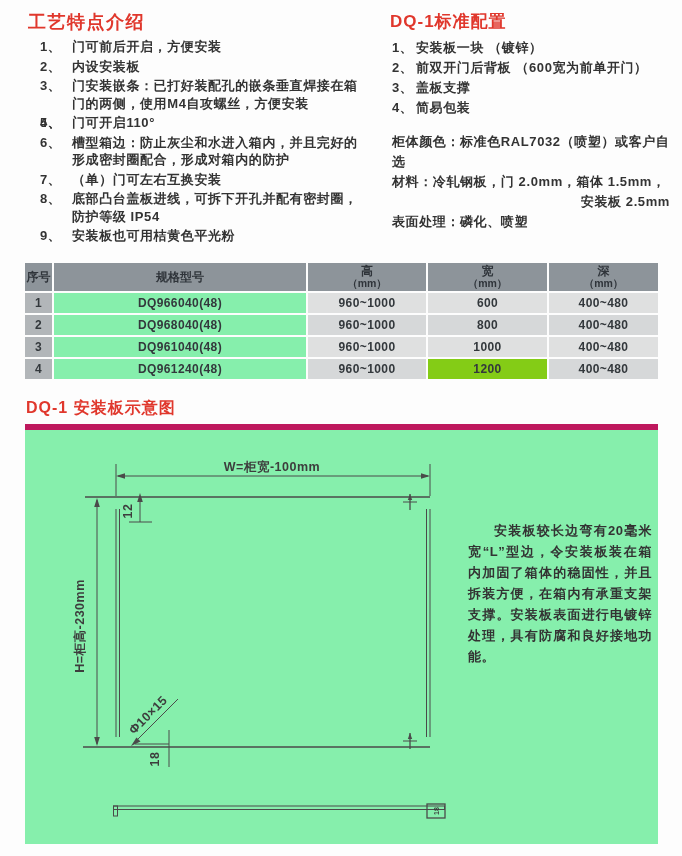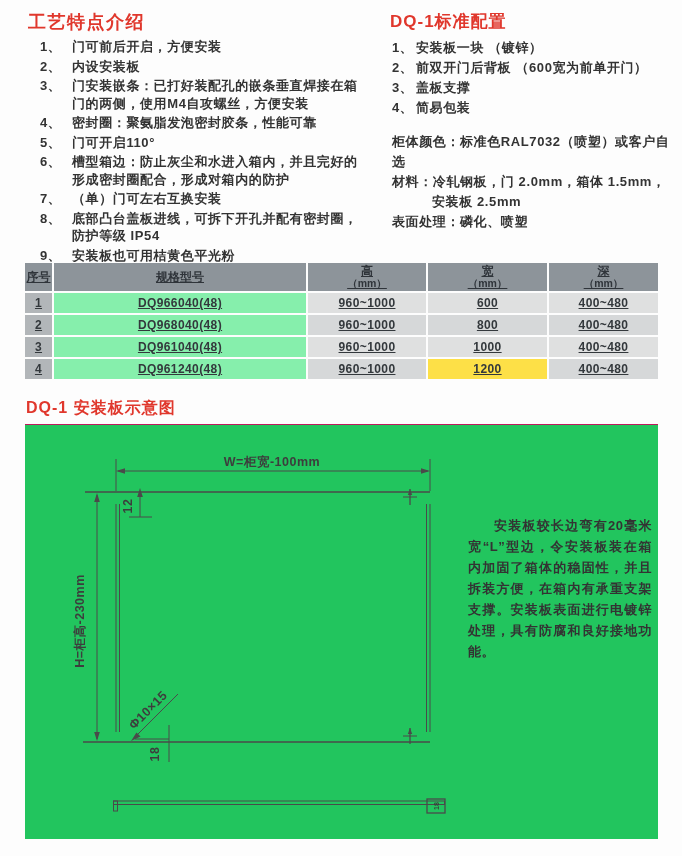--- a/index.html
+++ b/index.html
@@ -17,34 +17,34 @@
   #process-list{left:40px;top:38px;width:330px;}
   #config-list{left:392px;top:38px;width:278px;}
   .li{position:relative;line-height:17.5px;margin-bottom:2px;}
   #config-list .li{line-height:20px;margin-bottom:0;}
   #process-list .li{padding-left:32px;}
   #config-list .li{padding-left:24px;}
   .li .num{position:absolute;left:0;top:0;}
   
   .specs{position:absolute;left:392px;top:132px;width:278px;font-size:13px;
          line-height:20px;letter-spacing:.6px;font-weight:600;color:#333;}
-  .specs .indent{padding-left:40px;}
+  .specs .indent{padding-left:40px;text-align:right;}
   
   .spec-table{position:absolute;left:25px;top:263px;width:633px;display:grid;
     grid-template-columns:27px 252px 118px 119px 109px;gap:2px;background:#fdfdfd;
     font-size:12px;color:#33383c;}
-  .cell{display:flex;align-items:center;justify-content:center;text-align:center;text-decoration:underline;}
+  .cell{display:flex;align-items:center;justify-content:center;text-align:center;}
   .th{background:#8d949a;height:28px;font-weight:bold;color:#2f343a;flex-direction:column;line-height:12px;}
   .th .unit{font-size:10.5px;font-weight:bold;}
   .td{height:20px;font-weight:600;letter-spacing:.4px;}
   .td.idx{background:#b2b6b9;}
   .td.model{background:#86efac;}
   
   .diagram-box{position:absolute;left:25px;top:424px;width:633px;height:414px;
-    background:#22c55e;border-top:1px solid #be185d;}
+    background:#86efac;border-top:6px solid #be185d;}
   .diagram-box svg{position:absolute;left:0;top:0;}
   .dline{stroke:#4a4a4a;stroke-width:1;fill:none;}
   .dthick{stroke:#4a4a4a;stroke-width:1.3;fill:none;}
   .dfill{fill:#4a4a4a;}
   .dtext{font-family:"Liberation Sans","DejaVu Sans",sans-serif;font-size:12.5px;
     font-weight:bold;fill:#3d3d3d;letter-spacing:.5px;}
   .dtext.small{font-size:7px;letter-spacing:0;}
   .diagram-desc{position:absolute;left:443px;top:90px;width:184px;font-size:13px;
     line-height:21px;font-weight:600;color:#333;text-align:justify;text-indent:2em;
     letter-spacing:.5px;}
@@ -53,21 +53,21 @@
 <body>
 
 <div class="page">
 
   <h2 class="red-title" id="process-title">工艺特点介绍</h2>
 
   <div class="num-list" id="process-list">
     <div class="li"><span class="num">1、</span><span>门可前后开启，方便安装</span></div>
     <div class="li"><span class="num">2、</span><span>内设安装板</span></div>
     <div class="li"><span class="num">3、</span><span>门安装嵌条：已打好装配孔的嵌条垂直焊接在箱门的两侧，使用M4自攻螺丝，方便安装</span></div>
-    <div class="li"><span class="num">4、</span><span>密封圈：聚氨脂发泡密封胶条，性能可靠</span></div>
+    <div class="li"><span class="num">4、</span></div>
     <div class="li"><span class="num">5、</span><span>门可开启110°</span></div>
     <div class="li"><span class="num">6、</span><span>槽型箱边：防止灰尘和水进入箱内，并且完好的形成密封圈配合，形成对箱内的防护</span></div>
     <div class="li"><span class="num">7、</span><span>（单）门可左右互换安装</span></div>
     <div class="li"><span class="num">8、</span><span>底部凸台盖板进线，可拆下开孔并配有密封圈，防护等级 IP54</span></div>
     <div class="li"><span class="num">9、</span><span>安装板也可用桔黄色平光粉</span></div>
   </div>
 
   <h2 class="red-title" id="config-title">DQ-1标准配置</h2>
 
   <div class="num-list" id="config-list">
@@ -114,21 +114,21 @@
 
     <div class="cell td idx">3</div>
     <div class="cell td model">DQ961040(48)</div>
     <div class="cell td dim" style="background:#dfe0e0;">960~1000</div>
     <div class="cell td dim" style="background:#dfe0e0;">1000</div>
     <div class="cell td dim" style="background:#dfe0e0;">400~480</div>
 
     <div class="cell td idx">4</div>
     <div class="cell td model">DQ961240(48)</div>
     <div class="cell td dim" style="background:#d6d8d9;">960~1000</div>
-    <div class="cell td dim" style="background:#fde047;">1200</div>
+    <div class="cell td dim" style="background:#84cc16;">1200</div>
     <div class="cell td dim" style="background:#d6d8d9;">400~480</div>
   </div>
 
   <h2 class="red-title" id="diagram-title">DQ-1 安装板示意图</h2>
 
   <div class="diagram-box">
     <svg width="633" height="414" viewBox="0 0 633 414">
 
       <g>
         <line class="dthick" x1="60" y1="67" x2="405" y2="67"></line>

